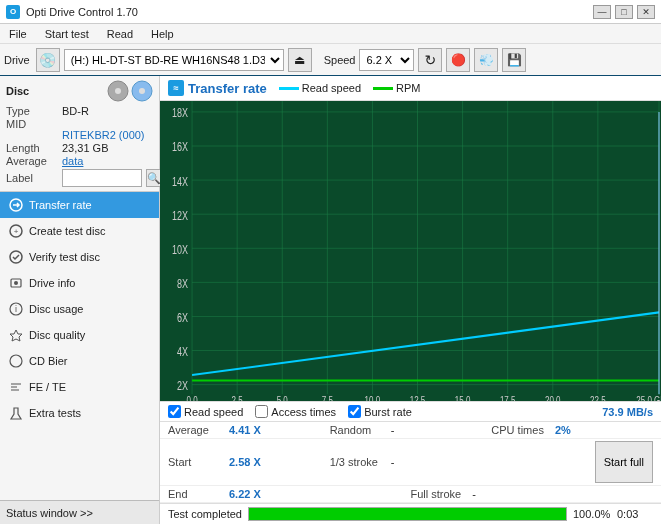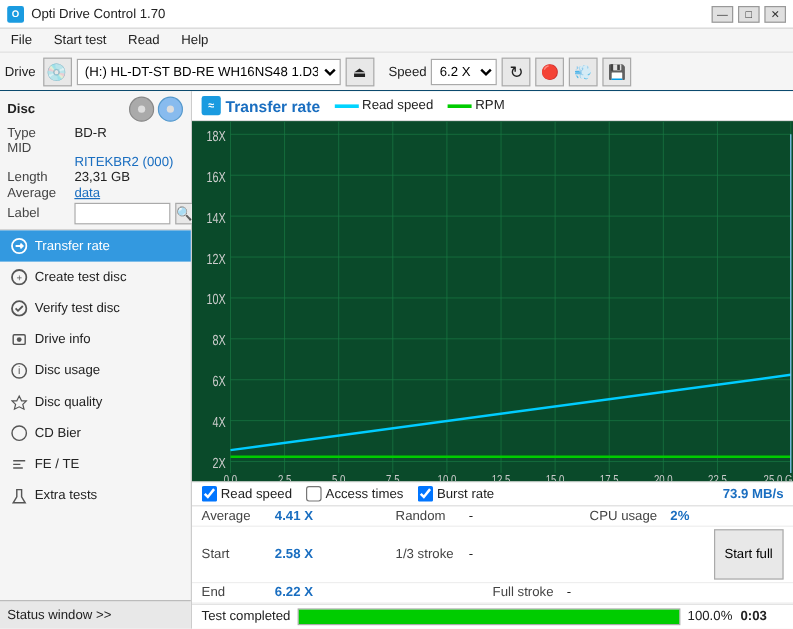--- a/index.html
+++ b/index.html
@@ -382,21 +382,20 @@
       height: 100%;
       background: #00cc00;
     }
     .progress-pct {
       font-size: 11px;
       min-width: 38px;
     }
     .progress-time {
       font-size: 11px;
       min-width: 36px;
-      font-weight: bold;
     }
     .status-text {
       font-size: 11px;
     }
 
     
     .chart-svg {
       width: 100%;
       height: 100%;
     }
@@ -669,21 +668,21 @@
         <div class="stats-row">
           <div class="stat-cell">
             <span class="stat-label">Average</span>
             <span class="stat-value">4.41 X</span>
           </div>
           <div class="stat-cell">
             <span class="stat-label">Random</span>
             <span class="stat-value plain">-</span>
           </div>
           <div class="stat-cell">
-            <span class="stat-label">CPU usage</span>
+            <span class="stat-label">CPU times</span>
             <span class="stat-value">2%</span>
           </div>
         </div>
 
         <div class="stats-row">
           <div class="stat-cell">
             <span class="stat-label">Start</span>
             <span class="stat-value">2.58 X</span>
           </div>
           <div class="stat-cell">

